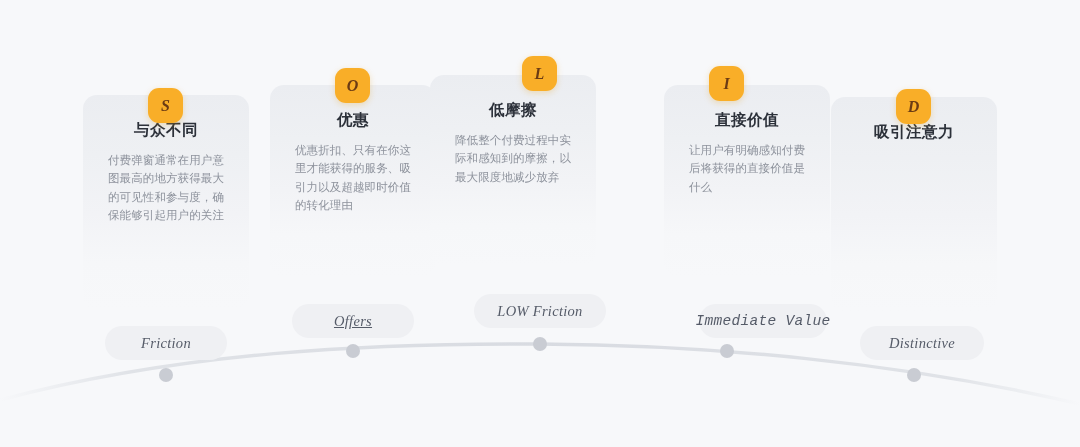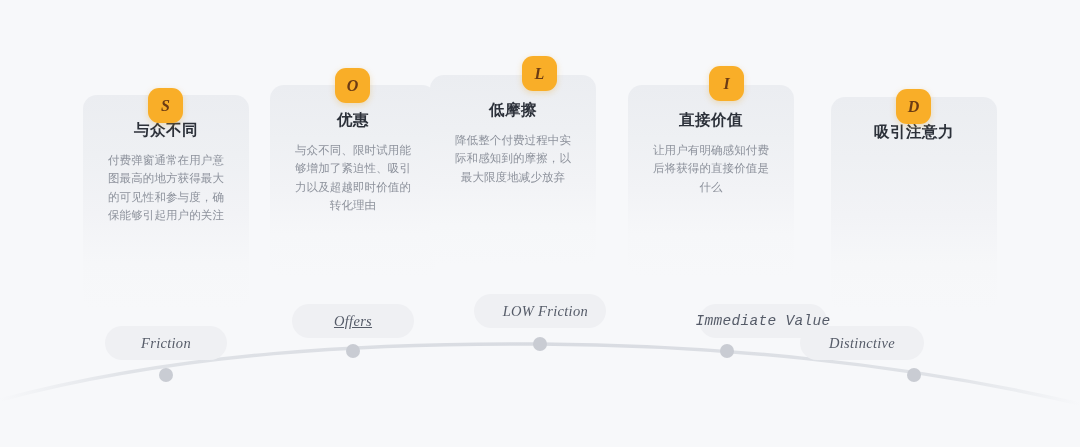--- a/index.html
+++ b/index.html
@@ -47,21 +47,21 @@
     color: #2c313a;
     letter-spacing: 0.5px;
     line-height: 1.2;
     margin: 0 0 11px 0;
     white-space: nowrap;
   }
   .card-body {
     font-size: 11.5px;
     line-height: 1.62;
     color: #8d929c;
-    text-align: center;
+    text-align: left;
     margin: 8px;
     letter-spacing: 0.1px;
   }
 
   
   .badge {
     position: absolute;
     width: 35px;
     height: 35px;
     border-radius: 11px;
@@ -125,54 +125,54 @@
   </div>
   <div class="badge" style="left:148px; top:88px;">
     <span>S</span>
   </div>
   <div class="pill" style="left:105px; top:326px; width:122px;">
     <span>Friction</span>
   </div>
 
   <div class="card" style="left:270px; top:85px; height:192px;">
     <div class="card-title">优惠</div>
-    <div class="card-body">与众不同、限时试用能够增加了紧迫性、吸引力以及超越即时价值的转化理由</div>
+    <div class="card-body">优惠折扣、只有在你这里才能获得的服务、吸引力以及超越即时价值的转化理由</div>
   </div>
   <div class="badge" style="left:335px; top:68px;">
     <span>O</span>
   </div>
   <div class="pill" style="left:292px; top:304px; width:122px;text-decoration:underline;">
     <span>Offers</span>
   </div>
 
   <div class="card" style="left:430px; top:75px; height:192px;">
     <div class="card-title">低摩擦</div>
     <div class="card-body">降低整个付费过程中实际和感知到的摩擦，以最大限度地减少放弃</div>
   </div>
   <div class="badge" style="left:522px; top:56px;">
     <span>L</span>
   </div>
-  <div class="pill" style="left:474px; top:294px; width:132px;justify-content:flex-end;">
+  <div class="pill" style="left:474px; top:294px; width:132px;">
     <span>LOW Friction</span>
   </div>
 
-  <div class="card" style="left:628px; top:85px; height:192px;font-family:Liberation Serif, serif;">
+  <div class="card" style="left:664px; top:85px; height:192px;font-family:Liberation Serif, serif;">
     <div class="card-title">直接价值</div>
     <div class="card-body">让用户有明确感知付费后将获得的直接价值是什么</div>
   </div>
   <div class="badge" style="left:709px; top:66px;">
     <span>I</span>
   </div>
   <div class="pill" style="left:699px; top:304px; width:128px;font-family:Liberation Mono, monospace;">
     <span>Immediate Value</span>
   </div>
 
   <div class="card" style="left:831px; top:97px; height:215px;">
     <div class="card-title">吸引注意力</div>
   </div>
   <div class="badge" style="left:896px; top:89px;">
     <span>D</span>
   </div>
-  <div class="pill" style="left:800px; top:326px; width:124px;">
+  <div class="pill" style="left:860px; top:326px; width:124px;">
     <span>Distinctive</span>
   </div>
 
 </div>
 
 </body></html>

